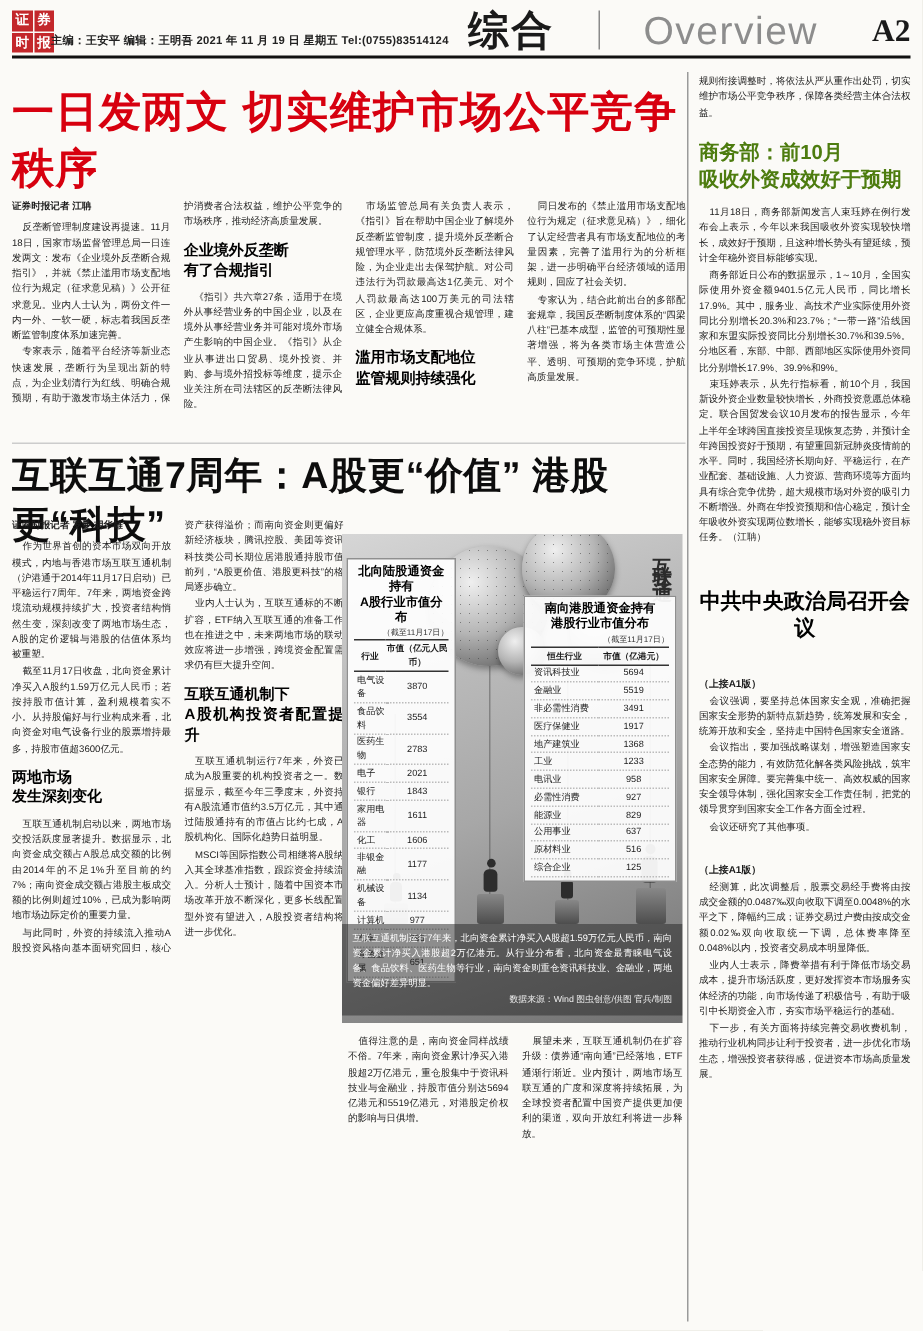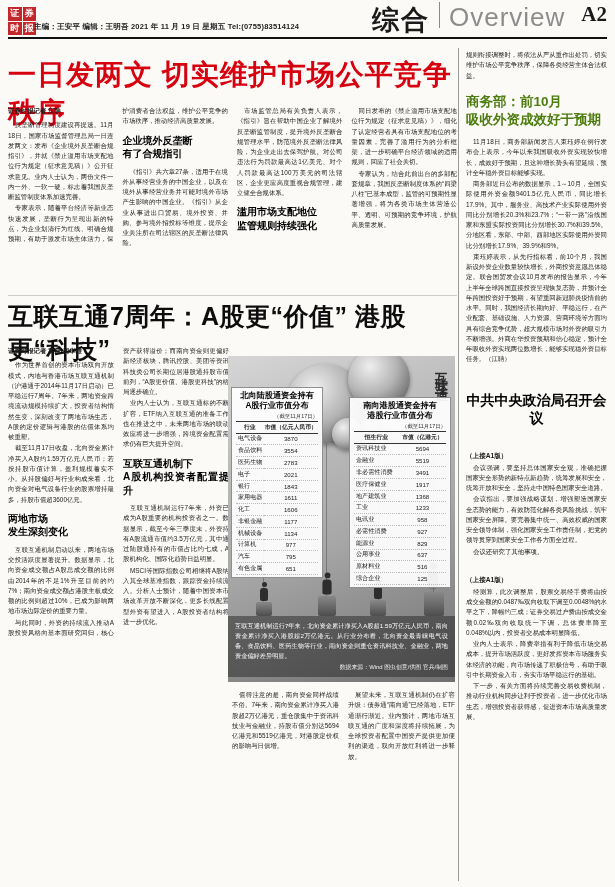--- a/index.html
+++ b/index.html
@@ -7,37 +7,37 @@
   body { font-family:"Liberation Sans","DejaVu Sans",sans-serif; }
   .page { position:relative; width:615px; height:887px; margin:0 auto;
           background:#fbfaf7; color:#1a1a1a; overflow:hidden; }
 
   
   .logo { position:absolute; left:8px; top:7px; width:28px; height:28px;
           display:grid; grid-template-columns:1fr 1fr; gap:1px; }
   .logo span { background:#c3272b; color:#fff; font-size:9px; font-weight:bold;
                display:flex; align-items:center; justify-content:center; }
   .mast-meta { position:absolute; left:34px; top:22px; font-size:7.5px; font-weight:bold; color:#222; letter-spacing:.2px; }
-  .section-block { position:absolute; right:8px; top:2px; display:flex; align-items:flex-start; }
+  .section-block { position:absolute; right:8px; top:2px; display:flex; align-items:center;gap:20px; }
   .section-cn { font-size:27px; font-weight:900; letter-spacing:2px; }
   .section-sep { width:1px; height:26px; background:#8a8a8a; margin:0 9px; }
   .section-en { font-size:26px; color:#8d8d8d; letter-spacing:1px; }
   .page-no { font-family:"Liberation Serif","DejaVu Serif",serif; font-size:21px; font-weight:900; margin-left:16px; }
   .header-rule { position:absolute; left:8px; right:8px; top:37px; height:2px; background:#111; }
 
   
   .body-cols { font-size:6.4px; line-height:1.6; text-align:justify; overflow:hidden; color:#1c1c1c; }
   .b-p { text-indent:1.1em; margin-bottom:1px; }
   .b-byline { font-weight:bold; margin-bottom:4px; }
   .b-h { font-weight:900; font-size:10px; line-height:1.35; margin:7px 0 6px; white-space:pre-line; color:#000; }
   .pre { white-space:pre-line; }
 
   .a1-headline { position:absolute; left:8px; top:56px; width:450px;
                  font-size:28px; font-weight:900; letter-spacing:1px; color:#d7000f; }
-  .a1-body { position:absolute; left:8px; top:106px; width:449px; height:172px;
+  .a1-body { position:absolute; left:8px; top:133px; width:449px; height:172px;
              column-count:4; column-gap:9px; }
   .hdiv1 { position:absolute; left:8px; top:295px; width:449px; height:1px; background:#ccc; }
 
   .a2-headline { position:absolute; left:8px; top:300px; width:452px;
                  font-size:25px; font-weight:900; letter-spacing:.5px; color:#0d0d0d; }
   .a2-left { position:absolute; left:8px; top:346px; width:221px; height:536px;
              column-count:2; column-gap:9px; }
   .a2-bottom { position:absolute; left:232px; top:690px; width:223px; height:192px;
                column-count:2; column-gap:9px; }
 
@@ -60,21 +60,21 @@
 
   .img-table { position:absolute; background:rgba(255,255,255,.93); border:1px solid #8f8f8f;
                padding:3px 4px 2px; }
   .t-title { font-size:8.2px; font-weight:900; text-align:center; line-height:1.25; white-space:pre-line; color:#000; }
   .t-note { font-size:5.4px; text-align:right; color:#333; margin:1px 0; }
   .img-table table { width:100%; border-collapse:collapse; }
   .img-table th { font-size:5.8px; font-weight:bold; border-top:1px solid #333; border-bottom:1px solid #333;
                   padding:1px 0; text-align:center; }
   .img-table td { font-size:6.1px; padding:.9px 0; text-align:center; border-bottom:1px dotted #bbb; }
   .img-table tr td:first-child { text-align:left; padding-left:2px; }
-  .t-left { left:3px; top:31px; width:92px; }
+  .t-left { left:3px; top:16px; width:73px; }
   .t-right { left:121px; top:41px; width:102px; }
 
   .caption { position:absolute; left:0; right:0; top:260px; padding:5px 7px 4px;
              background:rgba(35,35,35,.5); color:#fff; font-size:6.2px; line-height:1.62; text-align:justify; }
   .caption .credit { text-align:right; margin-top:2px; font-size:5.9px; color:#eee; }
 
   
   .rail-rule { position:absolute; left:458px; top:48px; bottom:6px; width:1px; background:#9a9a9a; }
   .rail { position:absolute; left:466px; top:50px; width:141px; height:832px; overflow:hidden; }
   .rail .body-cols { height:auto; }

